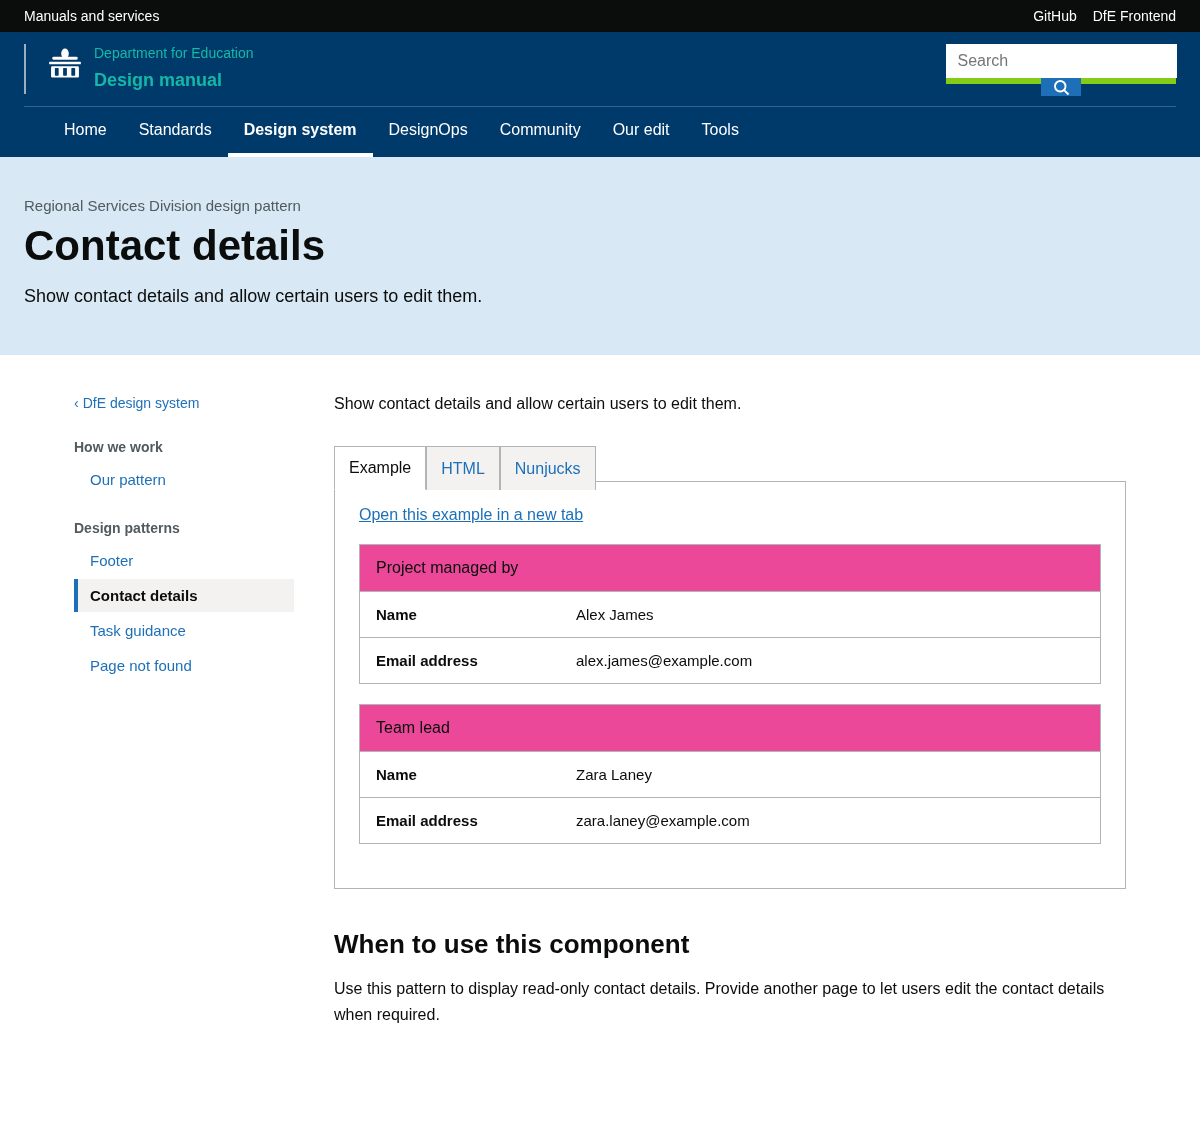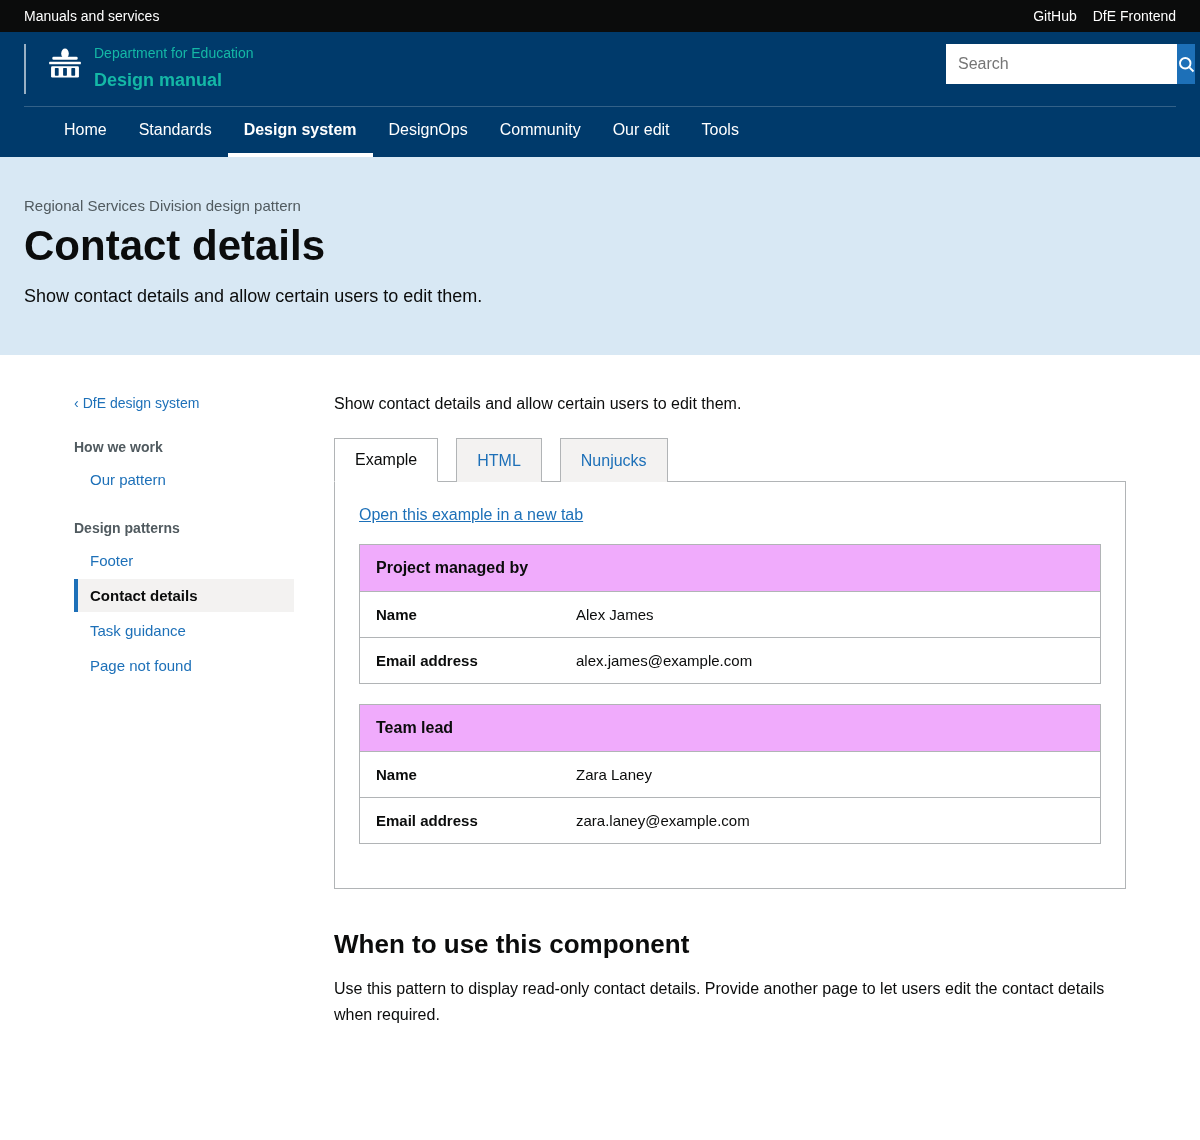--- a/index.html
+++ b/index.html
@@ -64,20 +64,21 @@
       opacity: 0.6;
       margin-right: 10px;
     }
     .search-box {
       display: flex;
       align-items: center;
       background: #84cc16;
       border: none;
       height: 40px;
       width: 230px;
+      flex-direction: column;
     }
     .search-input {
       border: none;
       outline: none;
       padding: 8px 12px;
       font-size: 16px;
       flex: 1;
       height: 100%;
       color: #0b0c0c;
     }
@@ -202,30 +203,30 @@
       margin-bottom: 24px;
     }
 
     
     .tabs {
       display: flex;
       border-bottom: 1px solid #b1b4b6;
       margin-bottom: 0;
     }
     .tab-btn {
-      padding: 12px 20px;
+      padding: 12px 14px;
       background: none;
       border: 1px solid #b1b4b6;
       border-bottom: none;
       cursor: pointer;
       font-size: 16px;
       color: #0b0c0c;
-      margin-right: 18px;
+      margin-right: 0;
       position: relative;
-      top: 1px;
+      top: 9px;
       background: #fff;
     }
     .tab-btn.active {
       border-bottom: 1px solid #fff;
       background: #fff;
       font-weight: normal;
     }
     .tab-btn:not(.active) {
       background: #f3f2f1;
       color: #1d70b8;
@@ -246,23 +247,23 @@
       margin-bottom: 20px;
     }
 
     
     .contact-table {
       border: 1px solid #b1b4b6;
       width: 100%;
       margin-bottom: 20px;
     }
     .contact-table-header {
-      background: #f0abfc;
+      background: #ec4899;
       padding: 14px 16px;
-      font-weight: bold;
+      font-weight: normal;
       font-size: 16px;
       border-bottom: 1px solid #b1b4b6;
     }
     .contact-table-row {
       display: flex;
       border-bottom: 1px solid #b1b4b6;
       padding: 14px 16px;
     }
     .contact-table-row:last-child { border-bottom: none; align-items: flex-end; }
     .contact-table-label {

